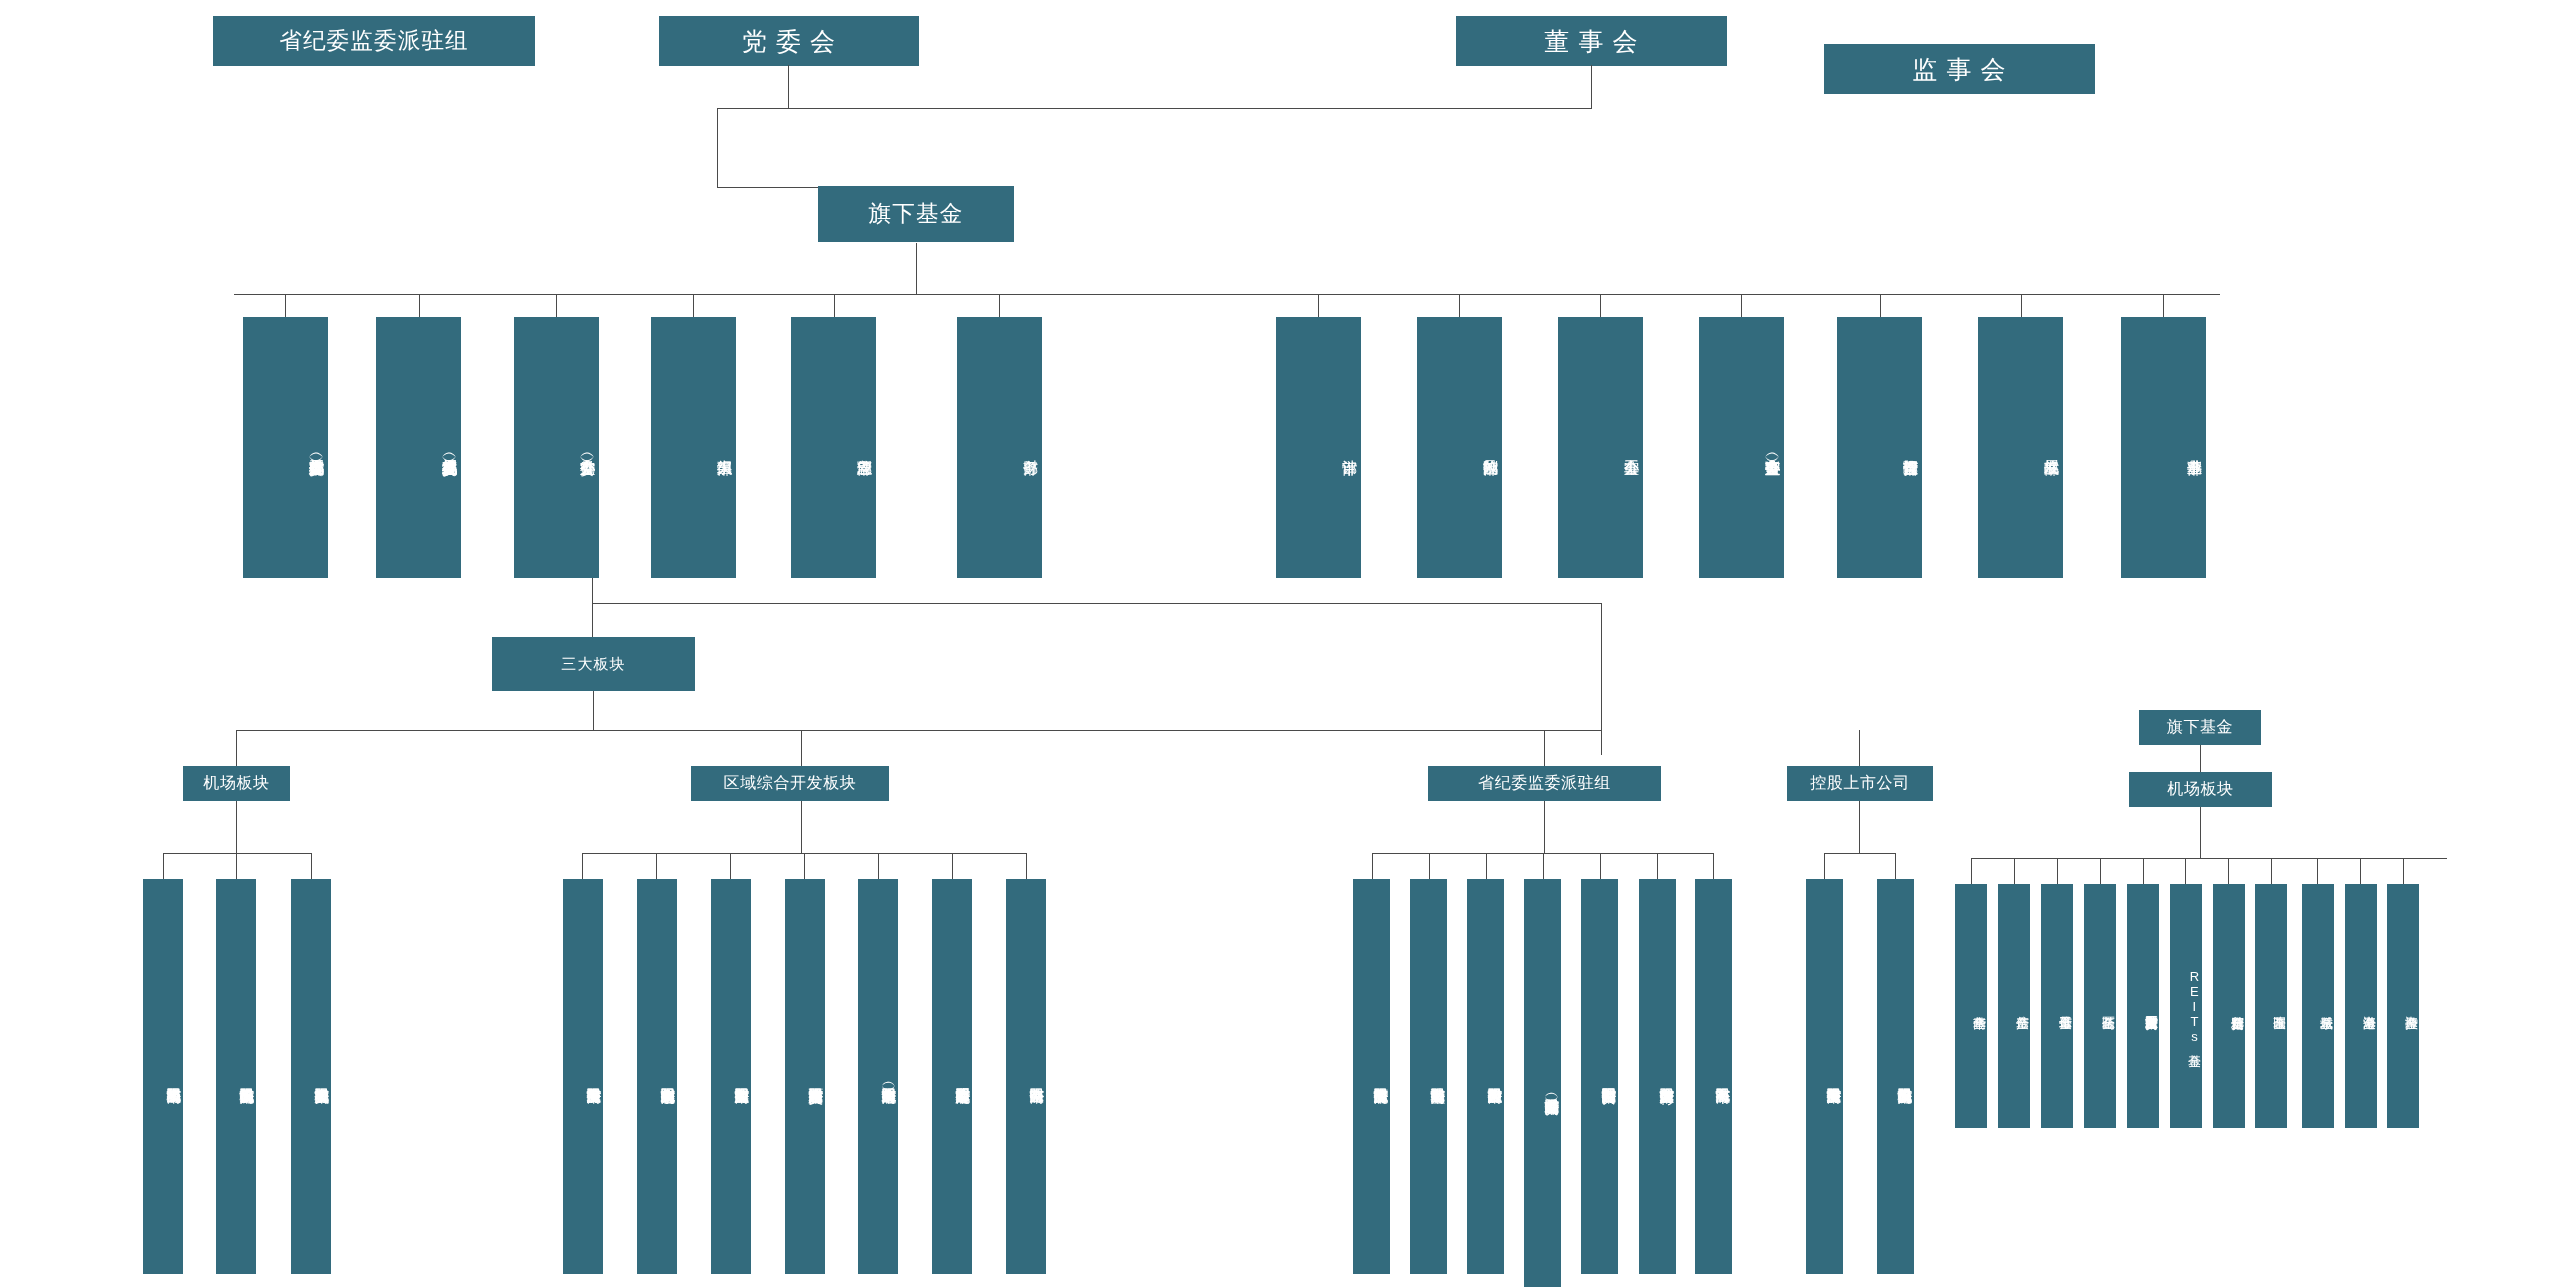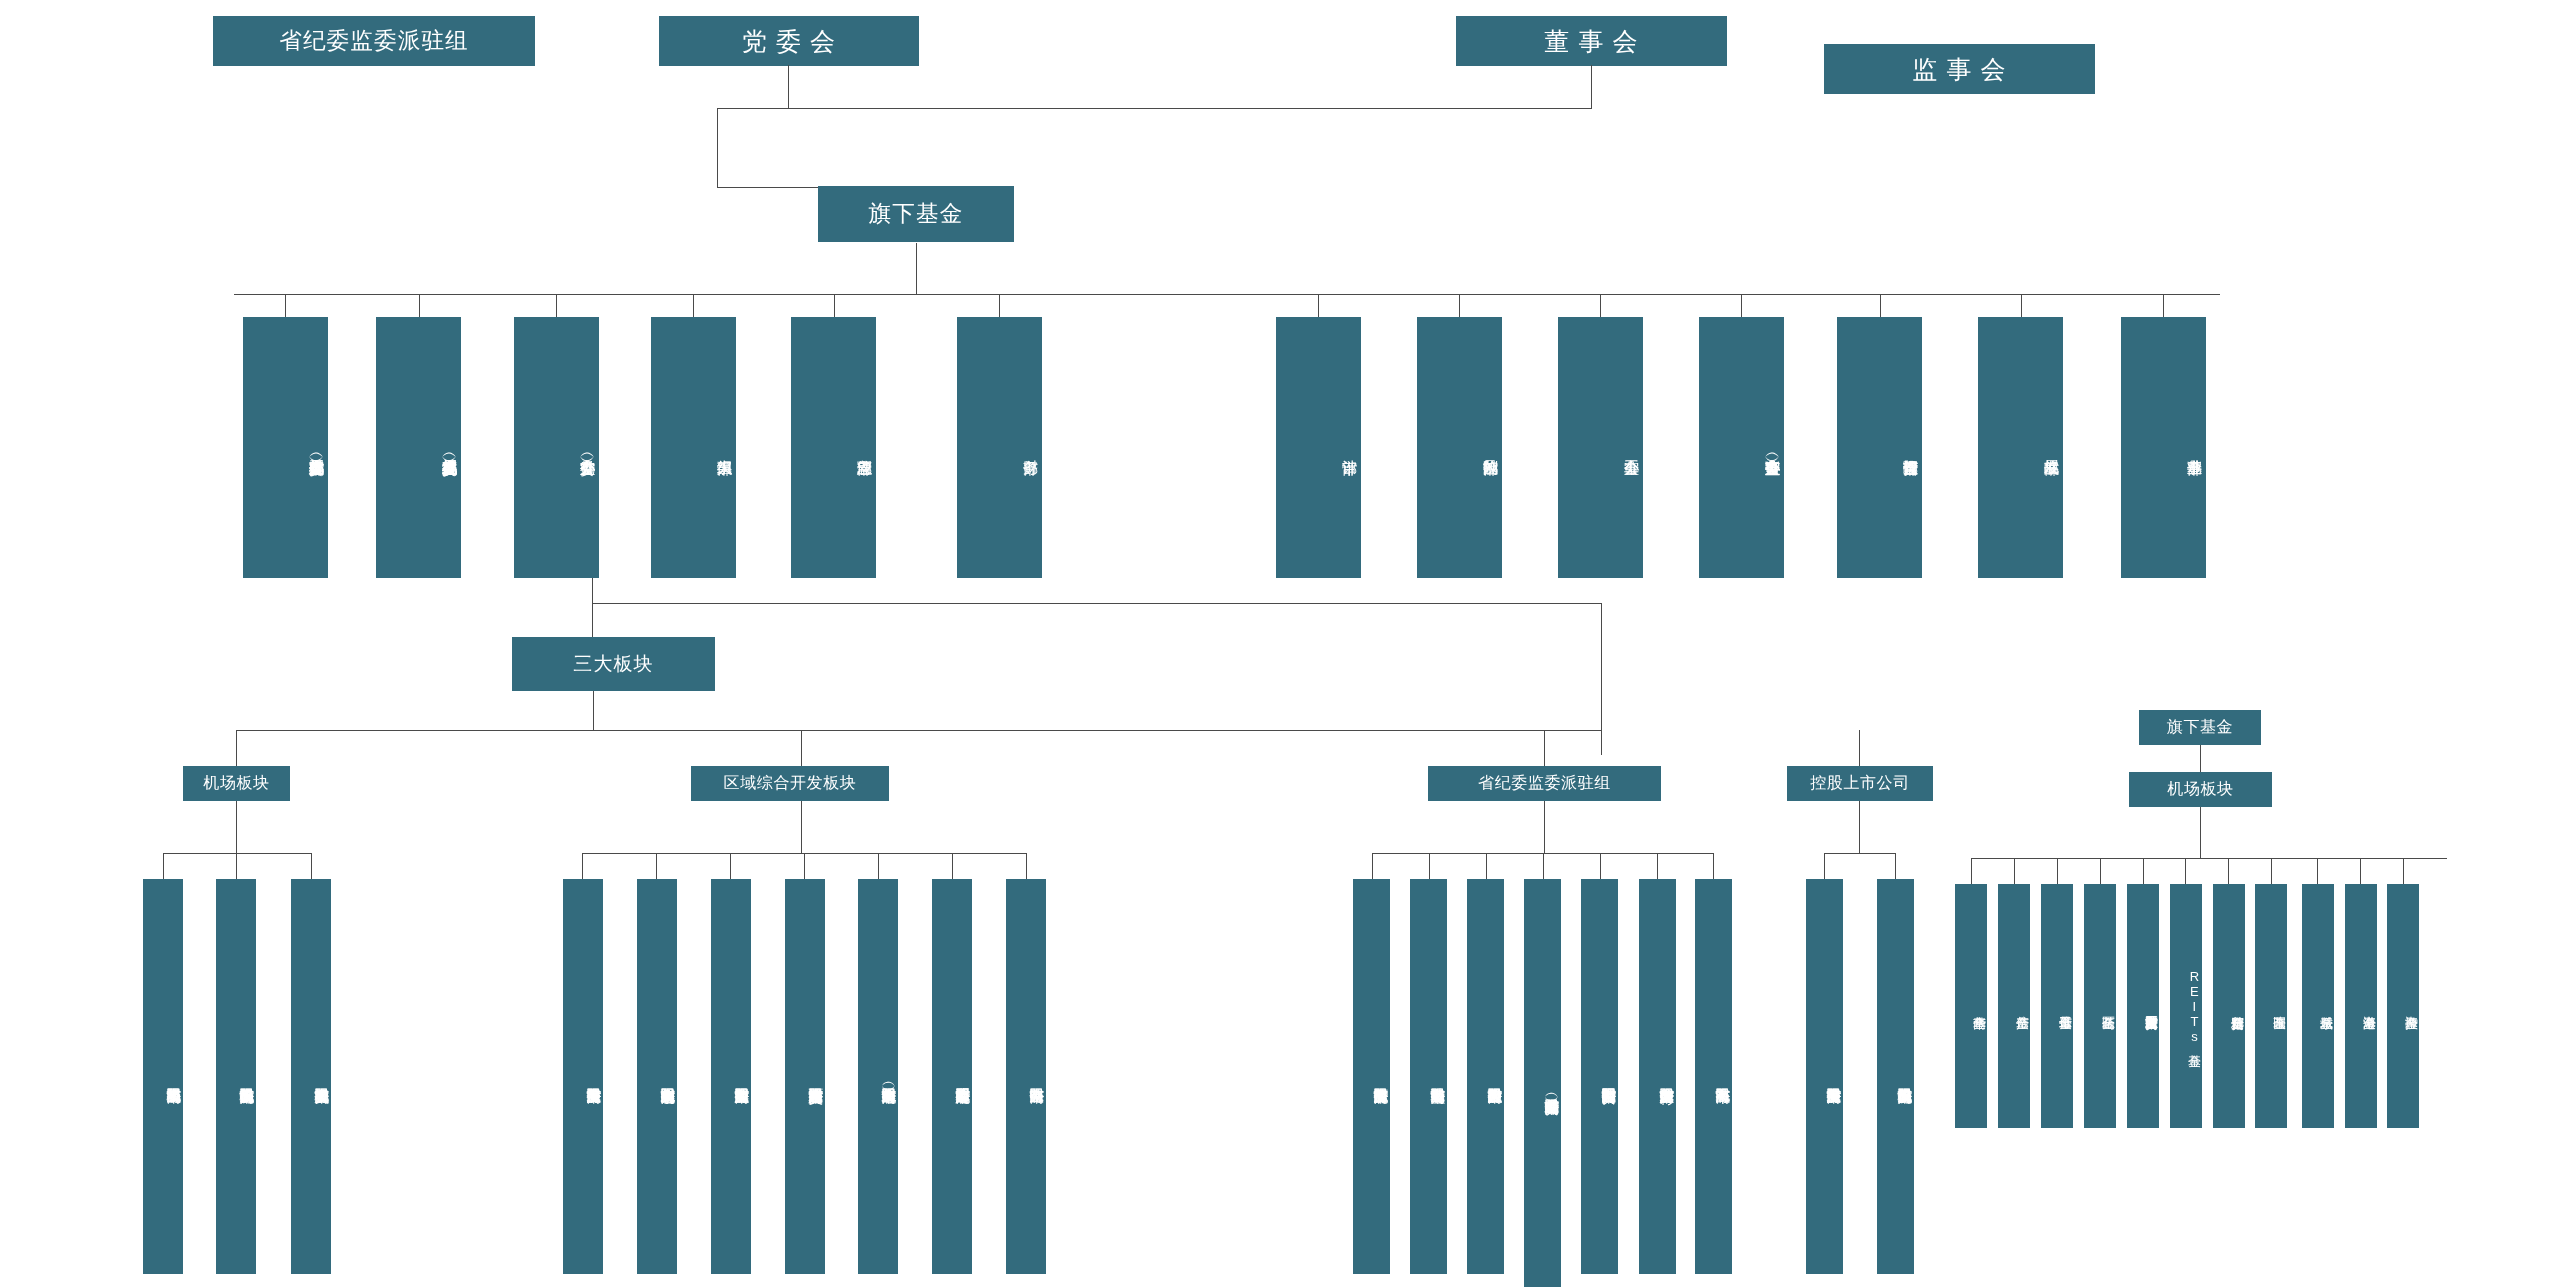--- a/index.html
+++ b/index.html
@@ -100,21 +100,21 @@
   <div class="node v-node" style="left:1699px; top:317px; width:85px; height:261px; font-size:15.2px;">董事会办公室（监事会办公室）</div>
   <div class="node v-node" style="left:1837px; top:317px; width:85px; height:261px; font-size:15.2px;">投资与运营管理部</div>
   <div class="node v-node" style="left:1978px; top:317px; width:85px; height:261px; font-size:15.2px;">战略发展部</div>
   <div class="node v-node" style="left:2121px; top:317px; width:85px; height:261px; font-size:15.2px;">基金事业部</div>
 
   <div class="line v" style="left:592px; top:578px; height:26px;"></div>
   <div class="line h" style="left:592px; top:603px; width:1010px;"></div>
   <div class="line v" style="left:1601px; top:603px; height:152px;"></div>
   <div class="line v" style="left:592px; top:603px; height:35px;"></div>
 
-  <div class="node h-node" style="left:512px; top:637px; width:203px; height:54px; font-size:19px;">三大板块</div>
+  <div class="node h-node" style="left:492px; top:637px; width:203px; height:54px; font-size:15px;">三大板块</div>
 
   <div class="line v" style="left:593px; top:691px; height:40px;"></div>
   <div class="line h" style="left:236px; top:730px; width:1366px;"></div>
   <div class="line v" style="left:236px; top:730px; height:36px;"></div>
   <div class="line v" style="left:801px; top:730px; height:36px;"></div>
   <div class="line v" style="left:1544px; top:730px; height:36px;"></div>
   <div class="line v" style="left:1859px; top:730px; height:36px;"></div>
 
   <div class="node h-node" style="left:183px; top:766px; width:107px; height:35px; font-size:16px; letter-spacing:0.6px;">机场板块</div>
   <div class="node h-node" style="left:691px; top:766px; width:198px; height:35px; font-size:16px; letter-spacing:0.6px;">区域综合开发板块</div>

